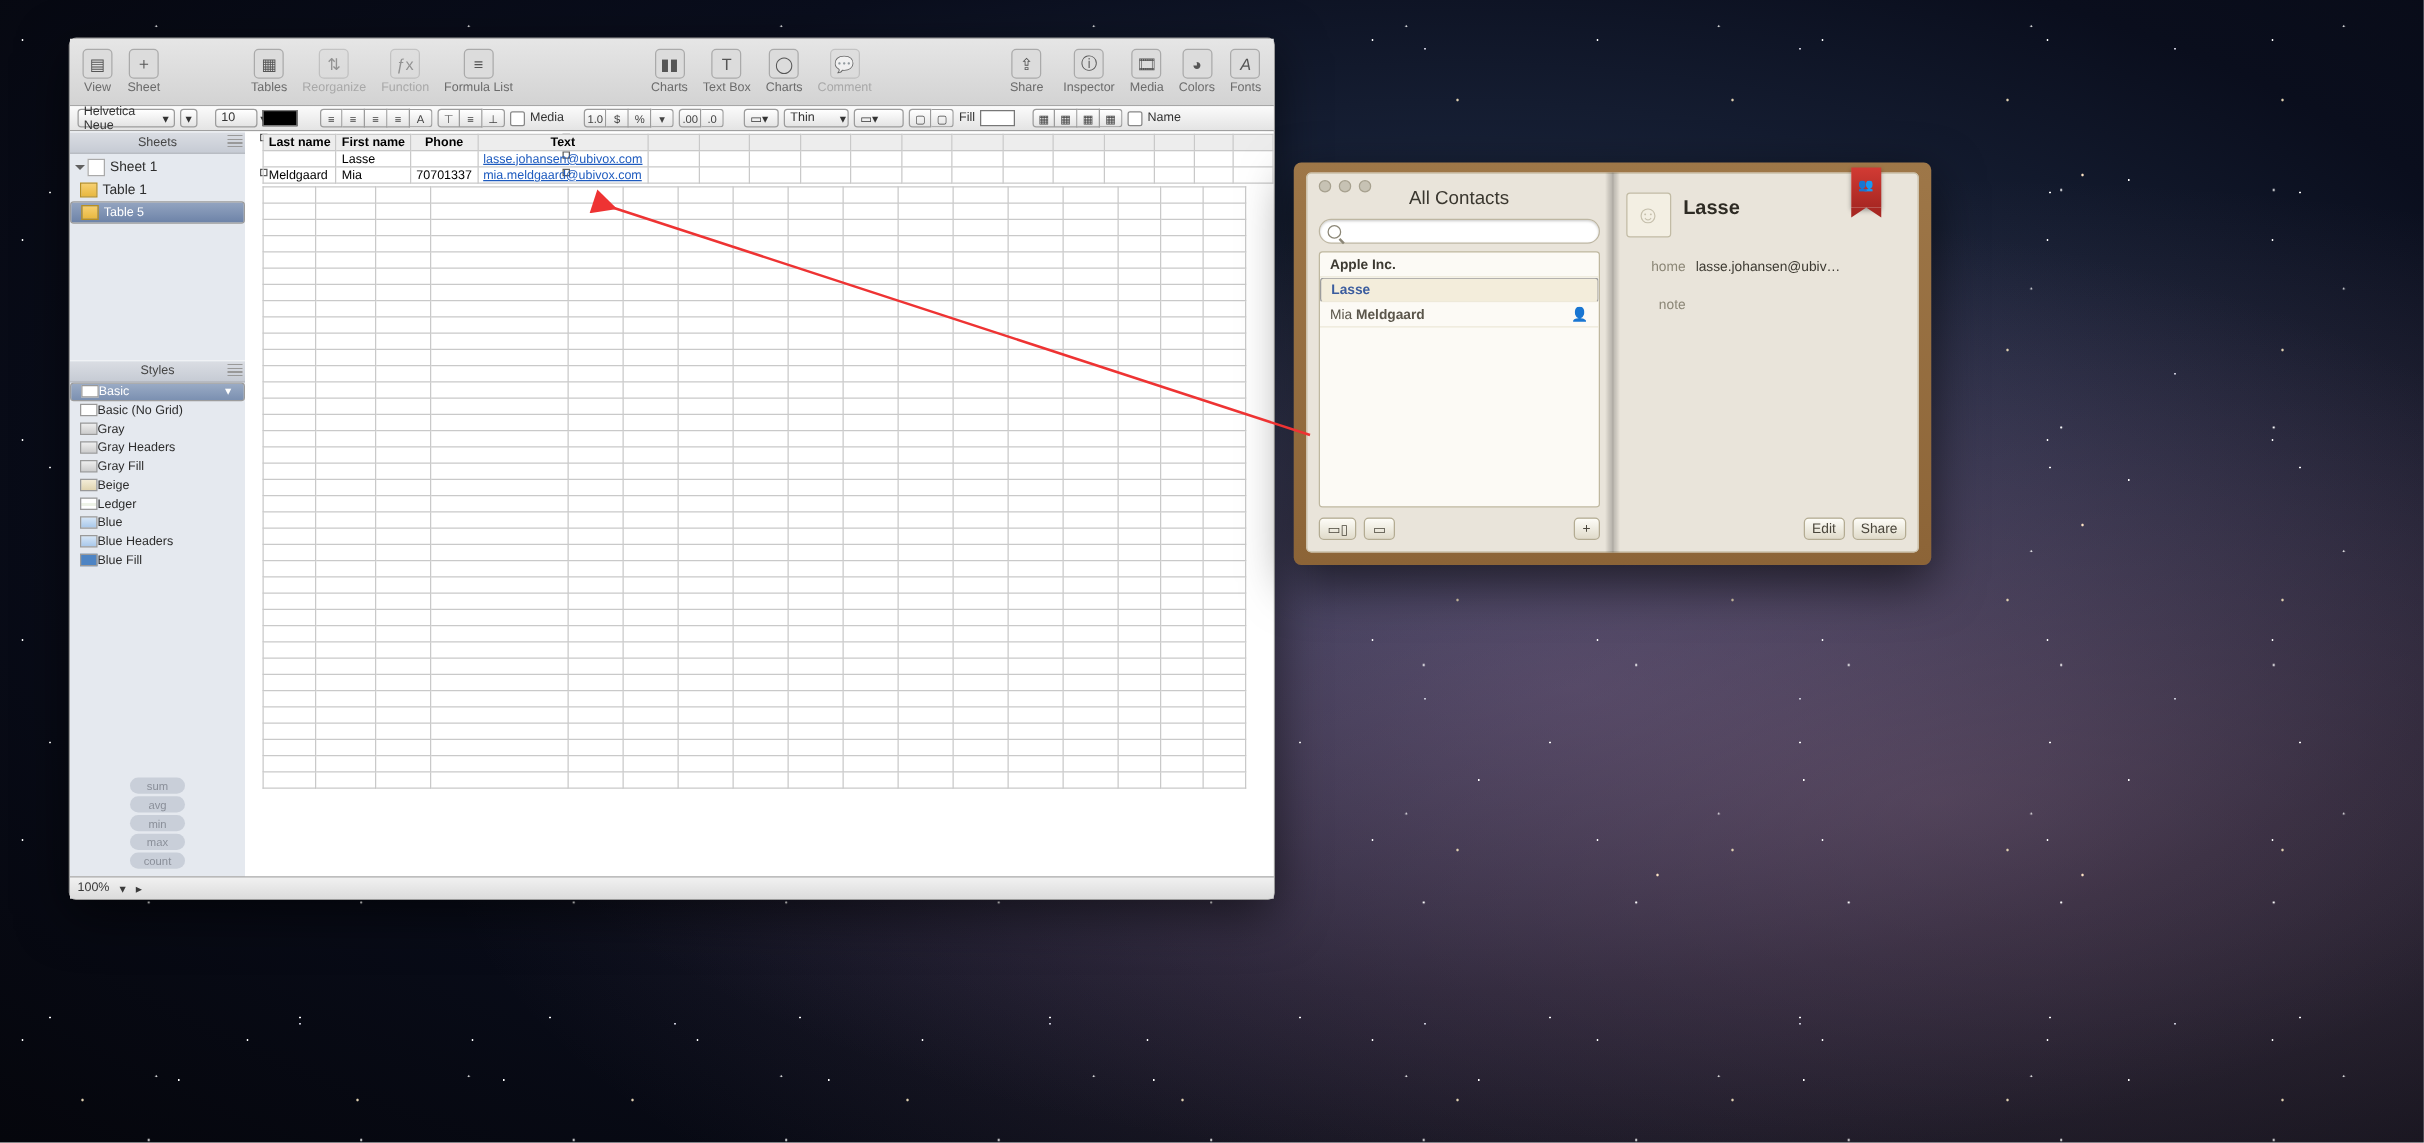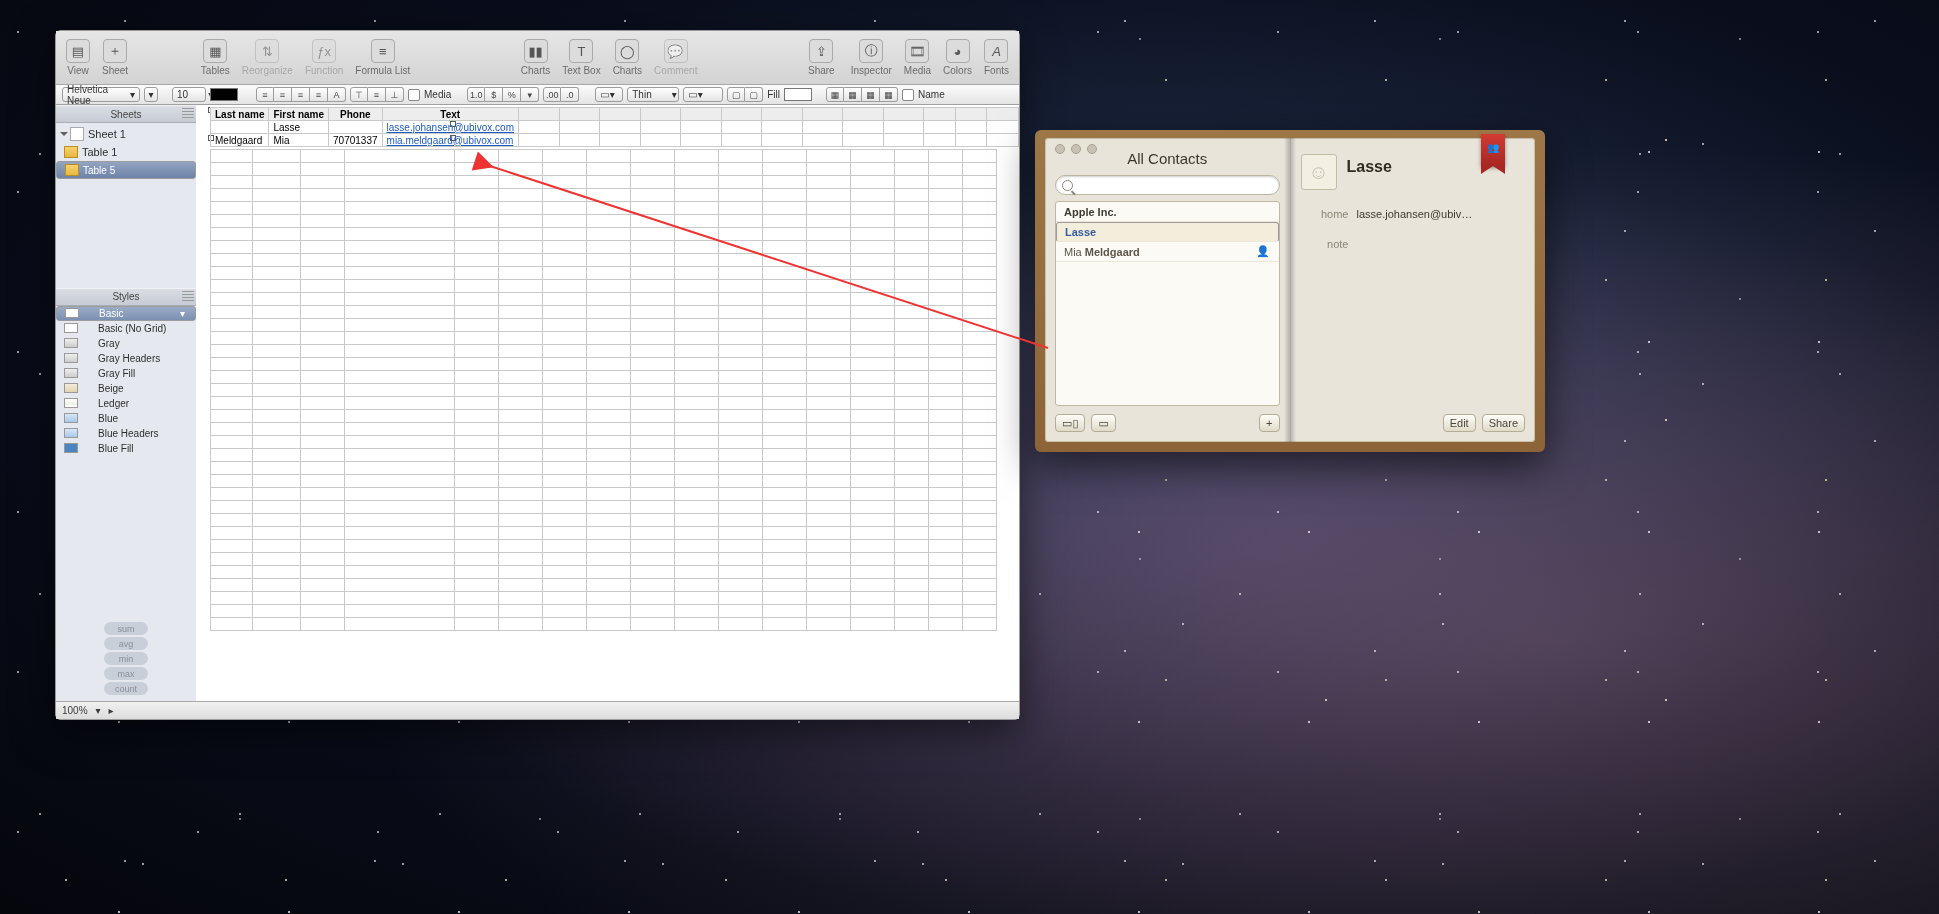--- a/index.html
+++ b/index.html
@@ -93,21 +93,21 @@
   .side-hdr .grab { position:absolute; right:2px; width:12px;height:12px; background:repeating-linear-gradient(#999 0 1px,transparent 1px 3px);}
   .tree { flex:1; font-size:11px; color:#2d2d2d; padding-top:2px;}
   .tree-row { height:18px; display:flex;align-items:center; gap:4px; padding-left:6px;}
   .tree-row.indent { padding-left:8px;}
   .tree-row.sel { background:linear-gradient(#93a4c0,#6d83a8); color:#fff;}
   .disclosure { width:0;height:0; border-left:4px solid #606060;border-top:4px solid transparent;border-bottom:4px solid transparent; transform:rotate(90deg);}
   .icon-sheet{width:14px;height:14px;background:#fff;border:1px solid #aaa;}
   .icon-table{width:14px;height:12px;background:linear-gradient(#f7d070,#e8b840);border:1px solid #b88f20;}
 
   .styles-panel { }
-  .style-row { height:15px; display:flex;align-items:center;gap:20px; padding-left:8px; font-size:10px; color:#2d2d2d;}
+  .style-row { height:15px; display:flex;align-items:center;gap:0; padding-left:8px; font-size:10px; color:#2d2d2d;}
   .style-row.sel { background:linear-gradient(#9aabc5,#7b90b1); color:#fff;}
   .style-sw{width:14px;height:10px;border:1px solid #999;background:#fff;}
   .style-sw.gray{background:linear-gradient(#eee,#ccc);}
   .style-sw.beige{background:linear-gradient(#f3ecd7,#e0d4b0);}
   .style-sw.ledg{background:repeating-linear-gradient(#fff 0 3px,#eef3e7 3px 6px);}
   .style-sw.blue{background:linear-gradient(#d6e6f7,#a9c8ea);}
   .style-sw.bluef{background:#4d84c4;}
 
   .pill-stack{display:flex;flex-direction:column;gap:2px;align-items:center;padding:4px 0 6px;background:#e5e9ef;}
   .pill{width:44px;height:13px;border-radius:7px;background:#c9cfd9;color:#8a8f99;font-size:9px;display:flex;align-items:center;justify-content:center;}

